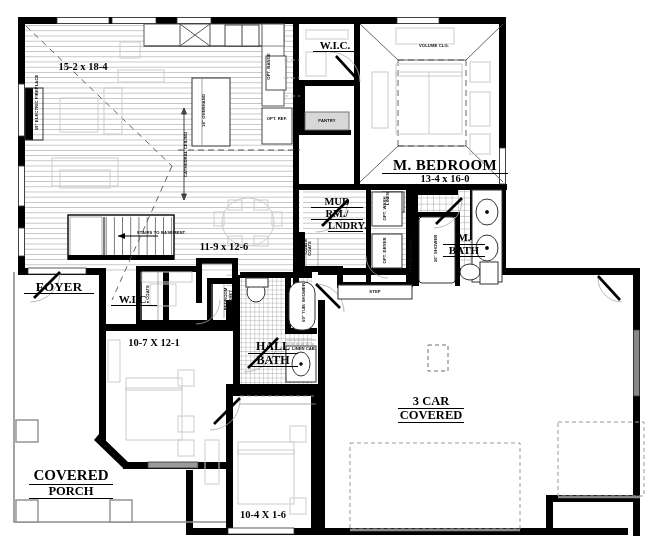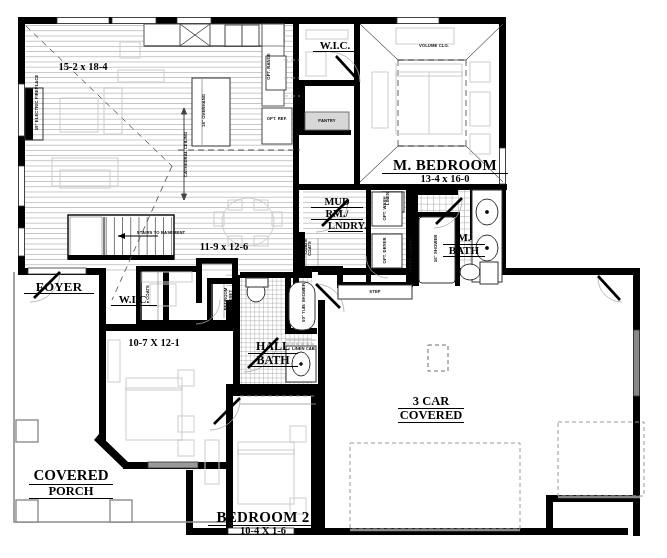--- a/index.html
+++ b/index.html
@@ -399,21 +399,20 @@
 <div class="lbl rm-lg" style="left:382px;top:158px;width:126px;">
   <span class="nm">M. BEDROOM</span>
   <span class="dm">13-4 x 16-0</span>
 </div>
 
 <div class="lbl rm-lg" style="left:99px;top:338px;width:110px;">
   <span class="dm">10-7 X 12-1</span>
 </div>
 
 <div class="lbl rm-lg" style="left:208px;top:510px;width:110px;">
-  <span class="nm">BEDROOM 2</span>
   <span class="dm">10-4 X 1-6</span>
 </div>
 
 <div class="lbl rm-md" style="left:24px;top:280px;width:70px;">
   <span class="nm">FOYER</span>
 </div>
 
 <div class="lbl rm-sm" style="left:313px;top:40px;width:44px;">
   <span class="nm">W.I.C.</span>
 </div>

